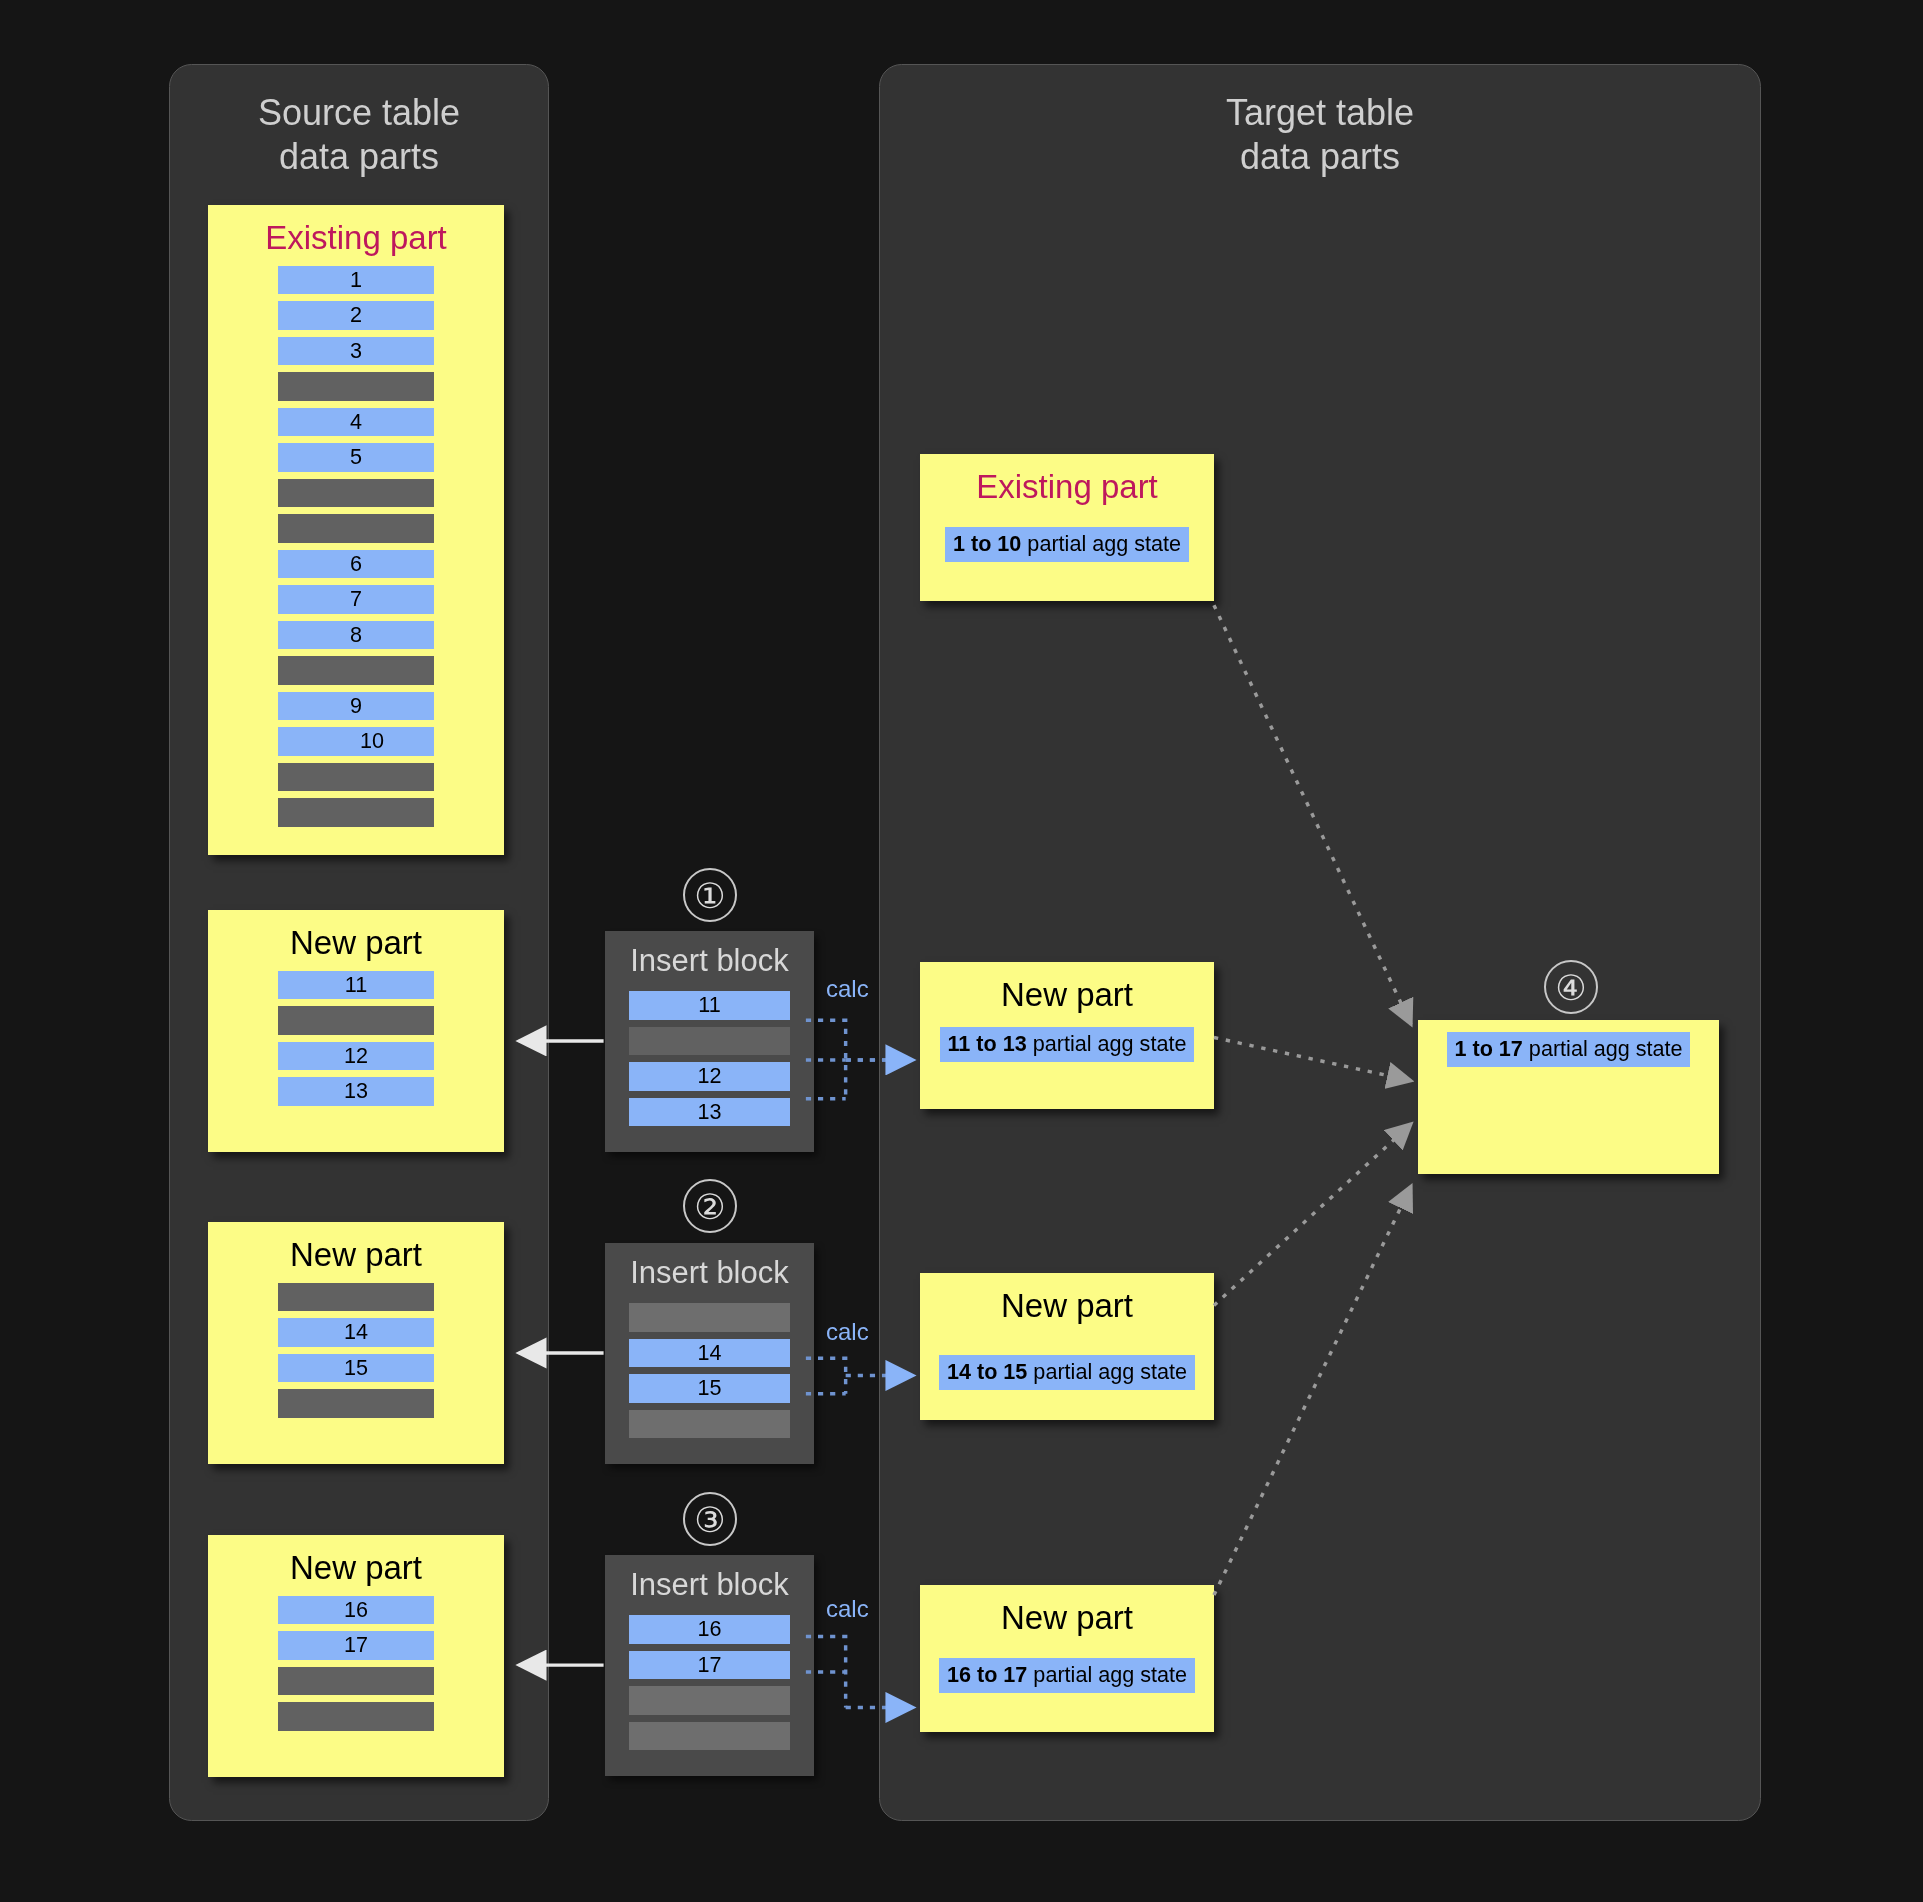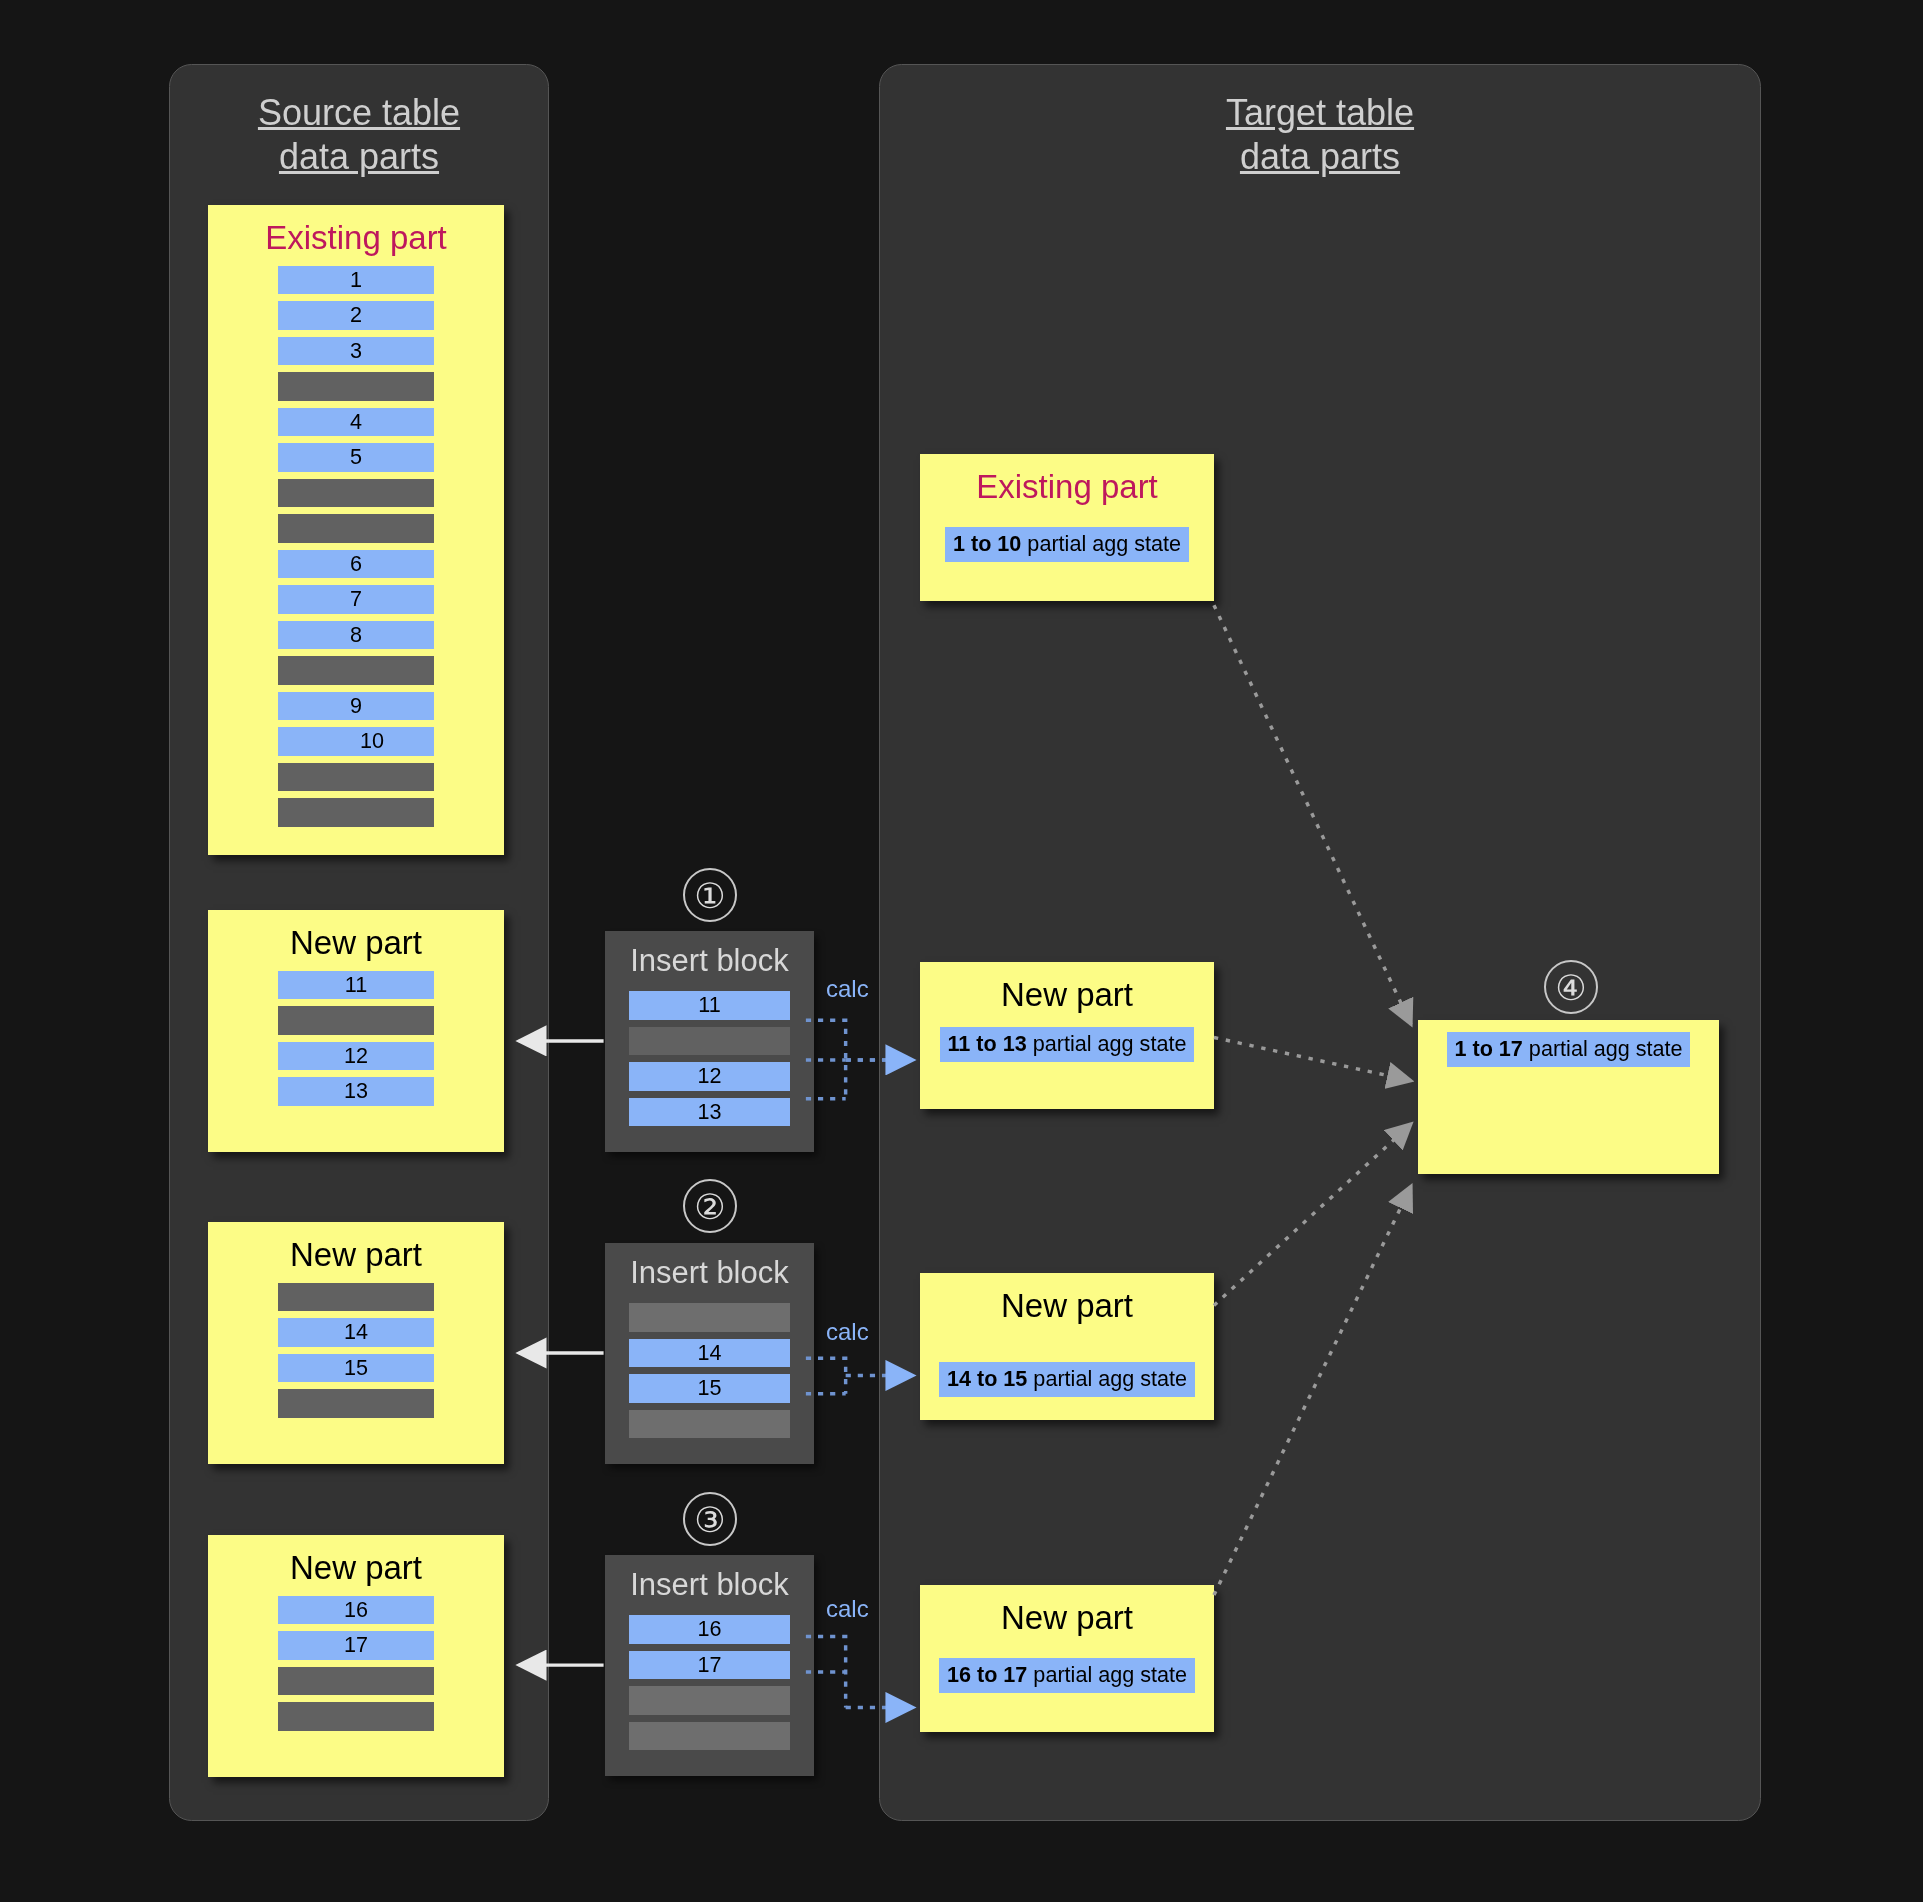--- a/index.html
+++ b/index.html
@@ -22,21 +22,20 @@
   }
   .panel-title {
     position: absolute;
     left: 0; right: 0;
     text-align: center;
     color: #cfcfcf;
     font-size: 36px;
     line-height: 1.22;
     white-space: pre-line;
     font-weight: 400;
-    text-decoration: underline;
   }
 
   
   .part {
     position: absolute;
     background: #fcfc86;
     box-shadow: 5.2px 6px 7.8px rgba(0,0,0,.55);
   }
   .part-title {
     text-align: center;
@@ -223,21 +222,21 @@
 
   <div class="part" style="left:920px; top:962px; width:294px; height:147px;">
     <div class="part-title">New part</div>
     <div class="agg-wrap" style="margin-top:4px;">
       <span class="agg"><b>11 to 13</b><span> partial agg state</span></span>
     </div>
   </div>
 
   <div class="part" style="left:920px; top:1273px; width:294px; height:147px;">
     <div class="part-title">New part</div>
-    <div class="agg-wrap" style="margin-top:28px;">
+    <div class="agg-wrap" style="margin-top:21px;">
       <span class="agg"><b>14 to 15</b><span> partial agg state</span></span>
     </div>
   </div>
 
   <div class="part" style="left:920px; top:1585px; width:294px; height:147px;">
     <div class="part-title">New part</div>
     <div class="agg-wrap" style="margin-top:12px;">
       <span class="agg"><b>16 to 17</b><span> partial agg state</span></span>
     </div>
   </div>

